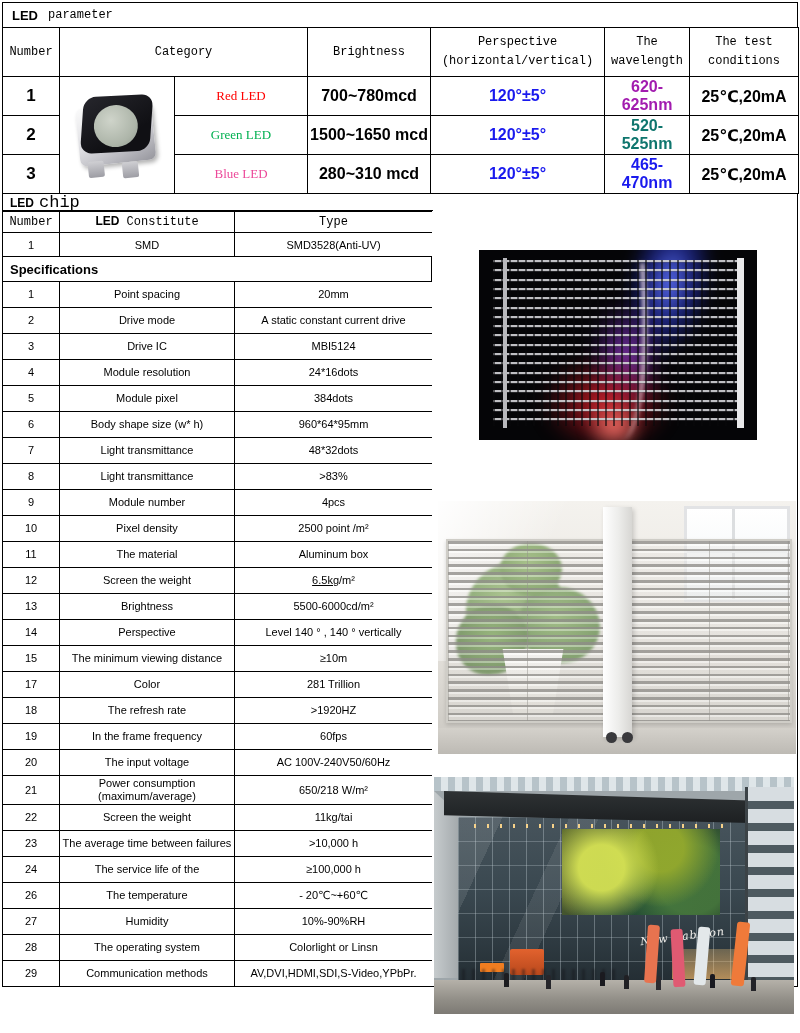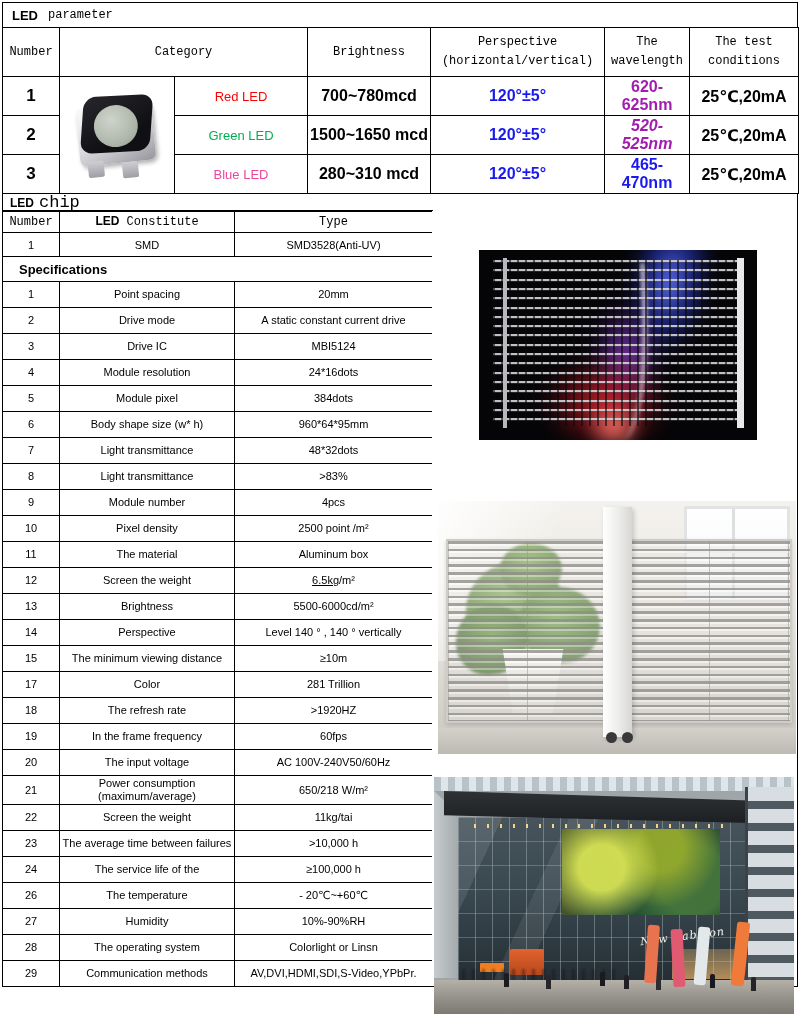--- a/index.html
+++ b/index.html
@@ -6,31 +6,31 @@
   body { width:800px; height:1033px; font-family:"Liberation Sans","DejaVu Sans",sans-serif; color:#000; }
   .page { position:relative; width:796px; margin:2px 0 0 2px;border-radius:28px; }
 
   
   .title-bar { border:1px solid #000; height:24px; display:flex; align-items:center; padding-left:9px; }
   .title-bar .lead { font-weight:bold; font-size:13px; }
   .title-bar .rest { font-family:"Liberation Mono","DejaVu Sans Mono",monospace; font-size:12px; margin-left:10px; }
   .chip-bar { border:1px solid #000; margin-top:-1px; height:17px; display:flex; align-items:center; padding-left:7px; }
   .chip-bar .lead { font-weight:bold; font-size:12px; }
   .chip-bar .rest { font-family:"Liberation Mono","DejaVu Sans Mono",monospace; font-size:17px; margin-left:5px; }
-  .spec-bar { border:1px solid #000; border-right:1px solid #000; margin-top:-1px; height:24px; display:flex; align-items:center; padding-left:16px; font-weight:bold; font-size:13px; width:421px; }
+  .spec-bar { border:1px solid #000; border-right:1px solid #000; margin-top:-1px; height:24px; display:flex; align-items:center; padding-left:7px; font-weight:bold; font-size:13px; width:421px; }
 
   
   table { border-collapse:collapse; table-layout:fixed; }
   td,th { border:1px solid #000; text-align:center; vertical-align:middle; padding:1px 2px; overflow:hidden; }
 
   table.main-table { width:796px; margin-top:-1px; }
   .main-table th { font-family:"Liberation Mono","DejaVu Sans Mono",monospace; font-weight:normal; font-size:12px; height:46px; }
   .main-table th div { line-height:19px; }
   .main-table td.num { font-size:17px; font-weight:bold; }
-  .main-table td.cat { font-family:Liberation Sans, sans-serif; font-size:13px; }
+  .main-table td.cat { font-family:Liberation Serif, serif; font-size:13px; }
   .main-table td.val { font-size:16px; font-weight:bold; }
   .main-table tr.led-row { height:33px; }
   .main-table td.img-cell { padding:0; background:#fff; }
 
   
   .smd { position:relative; width:88px; height:84px; margin:4px auto 0; transform:rotate(-6deg); }
   .smd-body { position:absolute; left:5px; top:10px; width:76px; height:58px; border-radius:7px;
     background:linear-gradient(155deg,#fbfbfb 0%,#dedee2 45%,#b9b9bf 75%,#95959c 100%);
     box-shadow:2px 3px 4px rgba(0,0,0,.3); }
   .smd-top { position:absolute; left:10px; top:1px; width:70px; height:56px; border-radius:12px;
@@ -205,21 +205,21 @@
       <td class="val">700~780mcd</td>
       <td class="val" style="color: rgb(26, 26, 238);">120°±5°</td>
       <td class="val" style="color: #a21caf; margin-top: 35px;">620-625nm</td>
       <td class="val">25℃,20mA</td>
     </tr>
     <tr class="led-row">
       <td class="num">2</td>
       <td class="cat" style="color: rgb(0, 176, 80);">Green LED</td>
       <td class="val">1500~1650 mcd</td>
       <td class="val" style="color: rgb(26, 26, 238);">120°±5°</td>
-      <td class="val" style="color: #a21caf; font-style: italic;">520-525nm</td>
+      <td class="val" style="color: #0f766e;">520-525nm</td>
       <td class="val">25℃,20mA</td>
     </tr>
     <tr class="led-row">
       <td class="num">3</td>
       <td class="cat" style="color: #ec4899; margin-left: 40px;">Blue LED</td>
       <td class="val">280~310 mcd</td>
       <td class="val" style="color: rgb(26, 26, 238);">120°±5°</td>
       <td class="val" style="color: rgb(26, 26, 238);">465-470nm</td>
       <td class="val">25℃,20mA</td>
     </tr>

